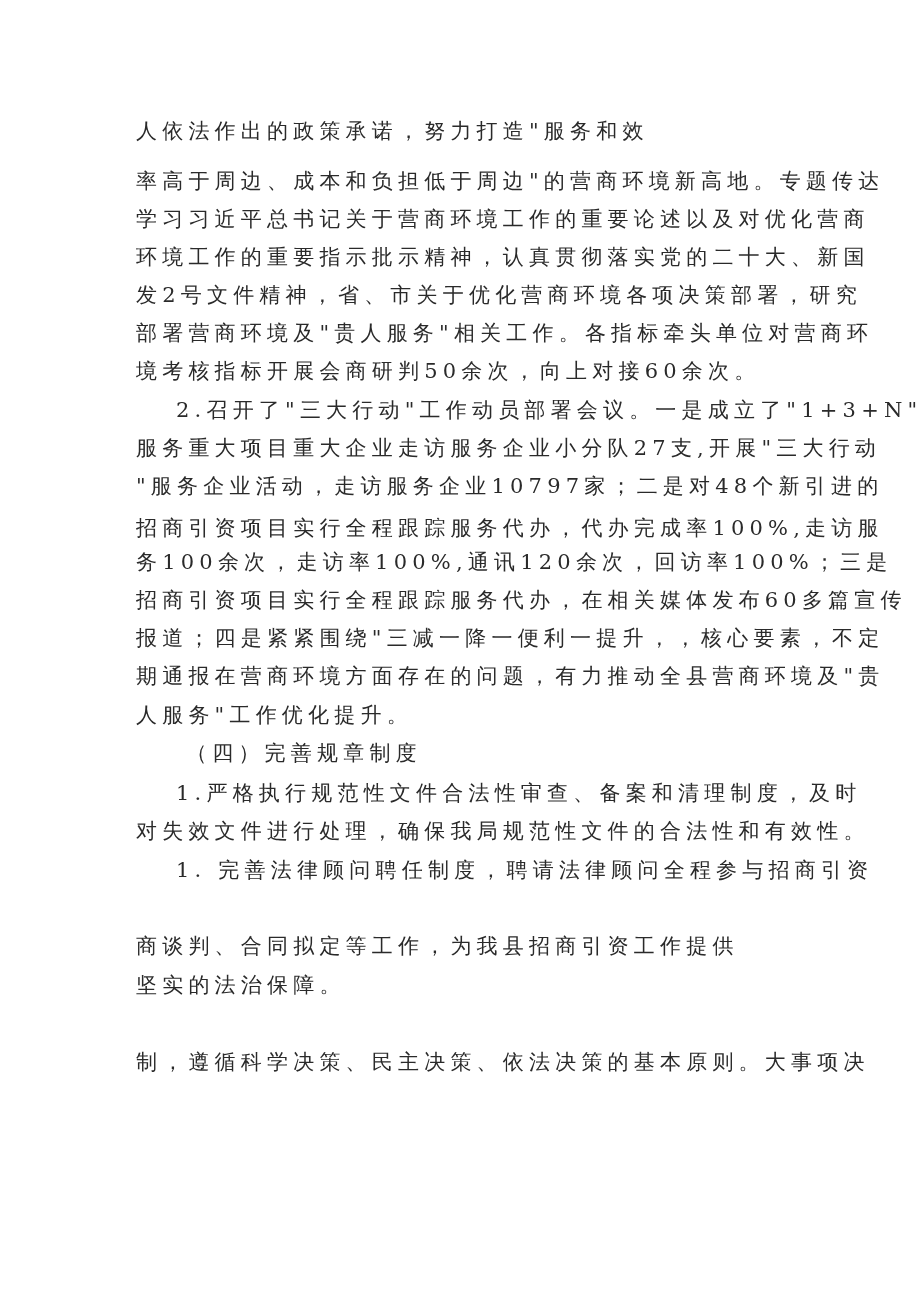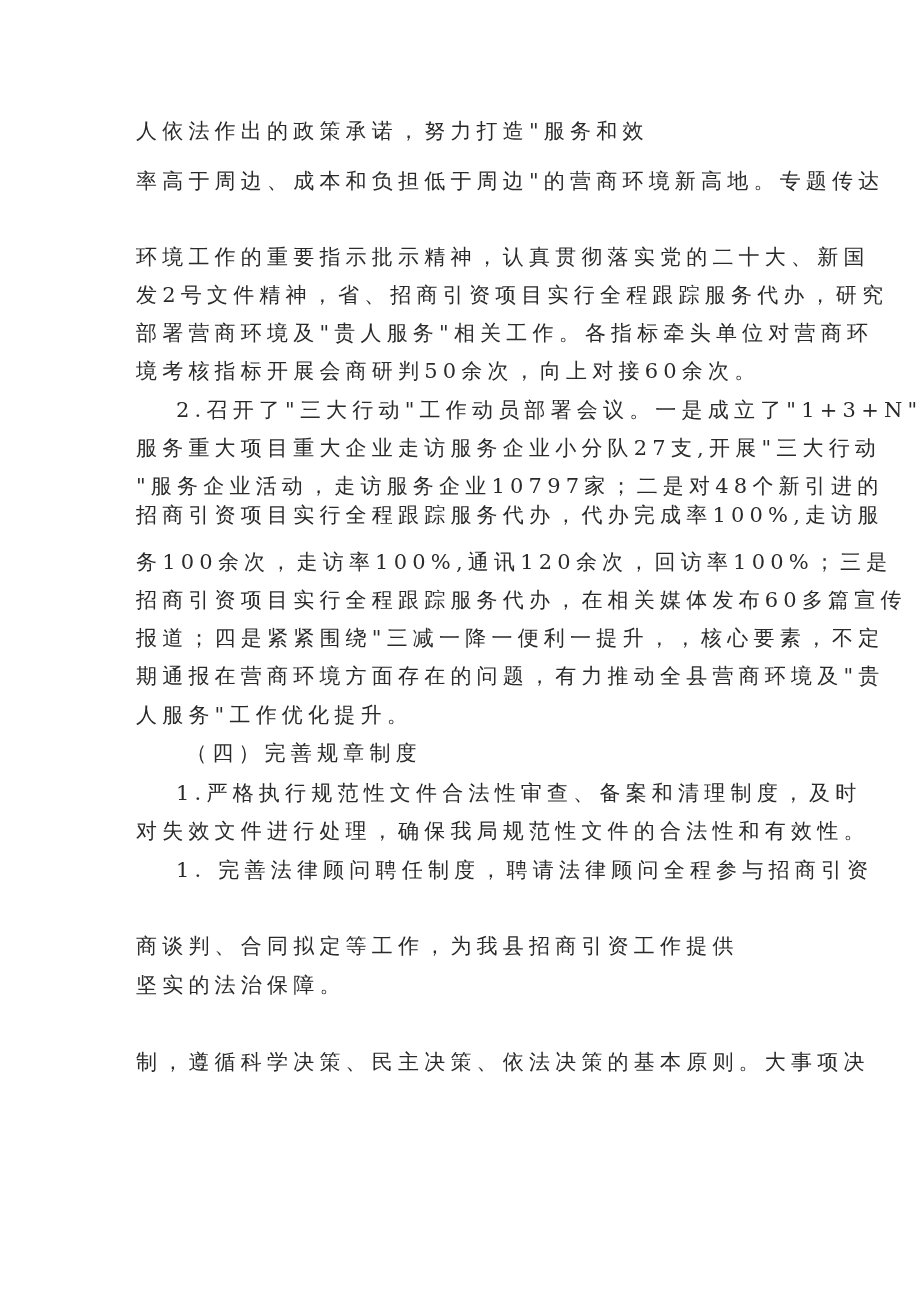--- a/index.html
+++ b/index.html
@@ -11,28 +11,29 @@
     font-size:21px; line-height:26px; color:#2a2a2a;
     letter-spacing:5.2px;
   }
 </style>
 </head>
 <body>
 
 <div class="page">
   <div class="line" style="top:118px">人依法作出的政策承诺，努力打造"服务和效</div>
   <div class="line" style="top:168px">率高于周边、成本和负担低于周边"的营商环境新高地。专题传达</div>
+  <div class="line" style="top:206px">学习习近平总书记关于营商环境工作的重要论述以及对优化营商</div>
   <div class="line" style="top:244px">环境工作的重要指示批示精神，认真贯彻落实党的二十大、新国</div>
-  <div class="line" style="top:282px">发2号文件精神，省、招商引资项目实行全程跟踪服务代办，研究</div>
+  <div class="line" style="top:282px">发2号文件精神，省、市关于优化营商环境各项决策部署，研究</div>
   <div class="line" style="top:320px">部署营商环境及"贵人服务"相关工作。各指标牵头单位对营商环</div>
   <div class="line" style="top:358px">境考核指标开展会商研判50余次，向上对接60余次。</div>
   <div class="line" style="top:397px; left:176px">2.召开了"三大行动"工作动员部署会议。一是成立了"1+3+N"</div>
   <div class="line" style="top:435px">服务重大项目重大企业走访服务企业小分队27支,开展"三大行动</div>
   <div class="line" style="top:473px">"服务企业活动，走访服务企业10797家；二是对48个新引进的</div>
-  <div class="line" style="top:502px">招商引资项目实行全程跟踪服务代办，代办完成率100%,走访服</div>
+  <div class="line" style="top:515px">招商引资项目实行全程跟踪服务代办，代办完成率100%,走访服</div>
   <div class="line" style="top:549px">务100余次，走访率100%,通讯120余次，回访率100%；三是</div>
   <div class="line" style="top:587px">招商引资项目实行全程跟踪服务代办，在相关媒体发布60多篇宣传</div>
   <div class="line" style="top:625px">报道；四是紧紧围绕"三减一降一便利一提升，，核心要素，不定</div>
   <div class="line" style="top:663px">期通报在营商环境方面存在的问题，有力推动全县营商环境及"贵</div>
   <div class="line" style="top:702px">人服务"工作优化提升。</div>
   <div class="line" style="top:740px; left:186px">（四）完善规章制度</div>
   <div class="line" style="top:780px; left:176px">1.严格执行规范性文件合法性审查、备案和清理制度，及时</div>
   <div class="line" style="top:818px">对失效文件进行处理，确保我局规范性文件的合法性和有效性。</div>
   <div class="line" style="top:857px; left:176px">1. 完善法律顾问聘任制度，聘请法律顾问全程参与招商引资</div>
   <div class="line" style="top:933px">商谈判、合同拟定等工作，为我县招商引资工作提供</div>

